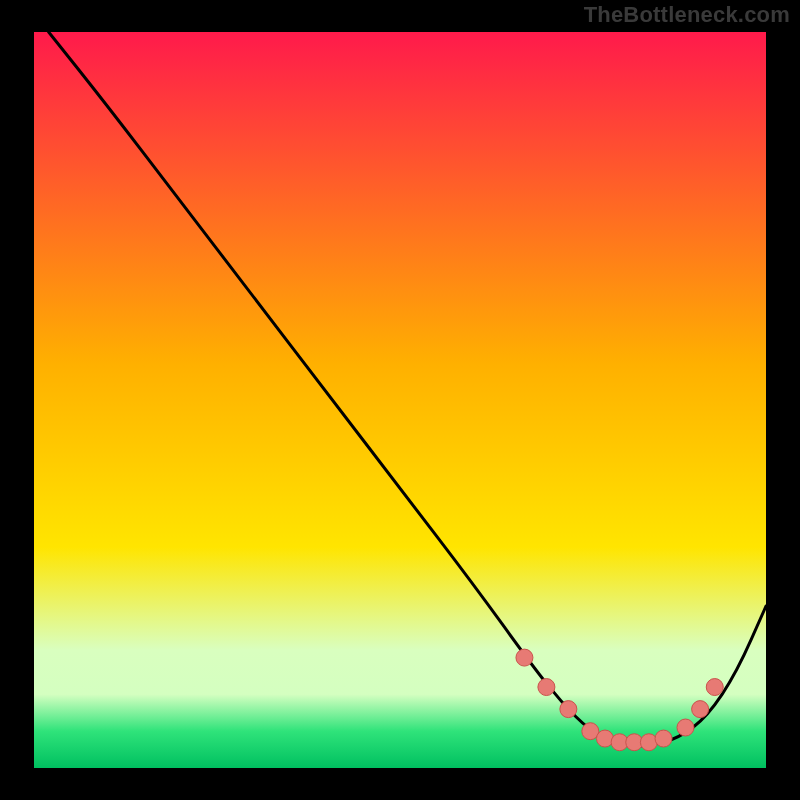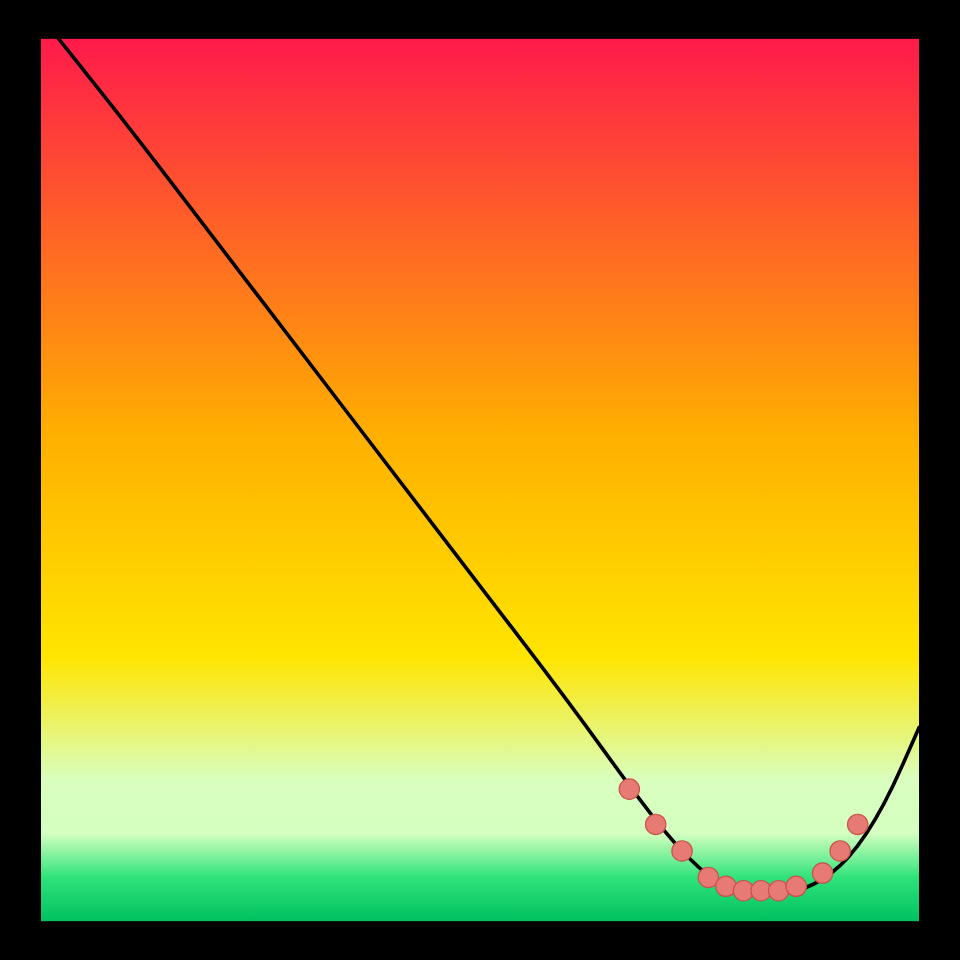--- a/index.html
+++ b/index.html
@@ -39,20 +39,21 @@
     display: block;
     width: 100%;
     height: 100%;
   }
 </style>
 </head>
 <body>
 
 <div class="frame">
 
+  <div class="watermark">TheBottleneck.com</div>
 
   <div class="plot-area">
     <svg viewBox="0 0 732 736" preserveAspectRatio="none">
       <defs>
         <linearGradient id="bg-grad" x1="0" y1="0" x2="0" y2="1">
           <stop id="g0" offset="0%" stop-color="#ff1a4b"></stop>
           <stop id="g1" offset="45%" stop-color="#ffb000"></stop>
           <stop id="g2" offset="70%" stop-color="#ffe500"></stop>
           <stop id="g3" offset="84%" stop-color="#d9ffbf"></stop>
           <stop id="g4" offset="90%" stop-color="#d4ffc0"></stop>

